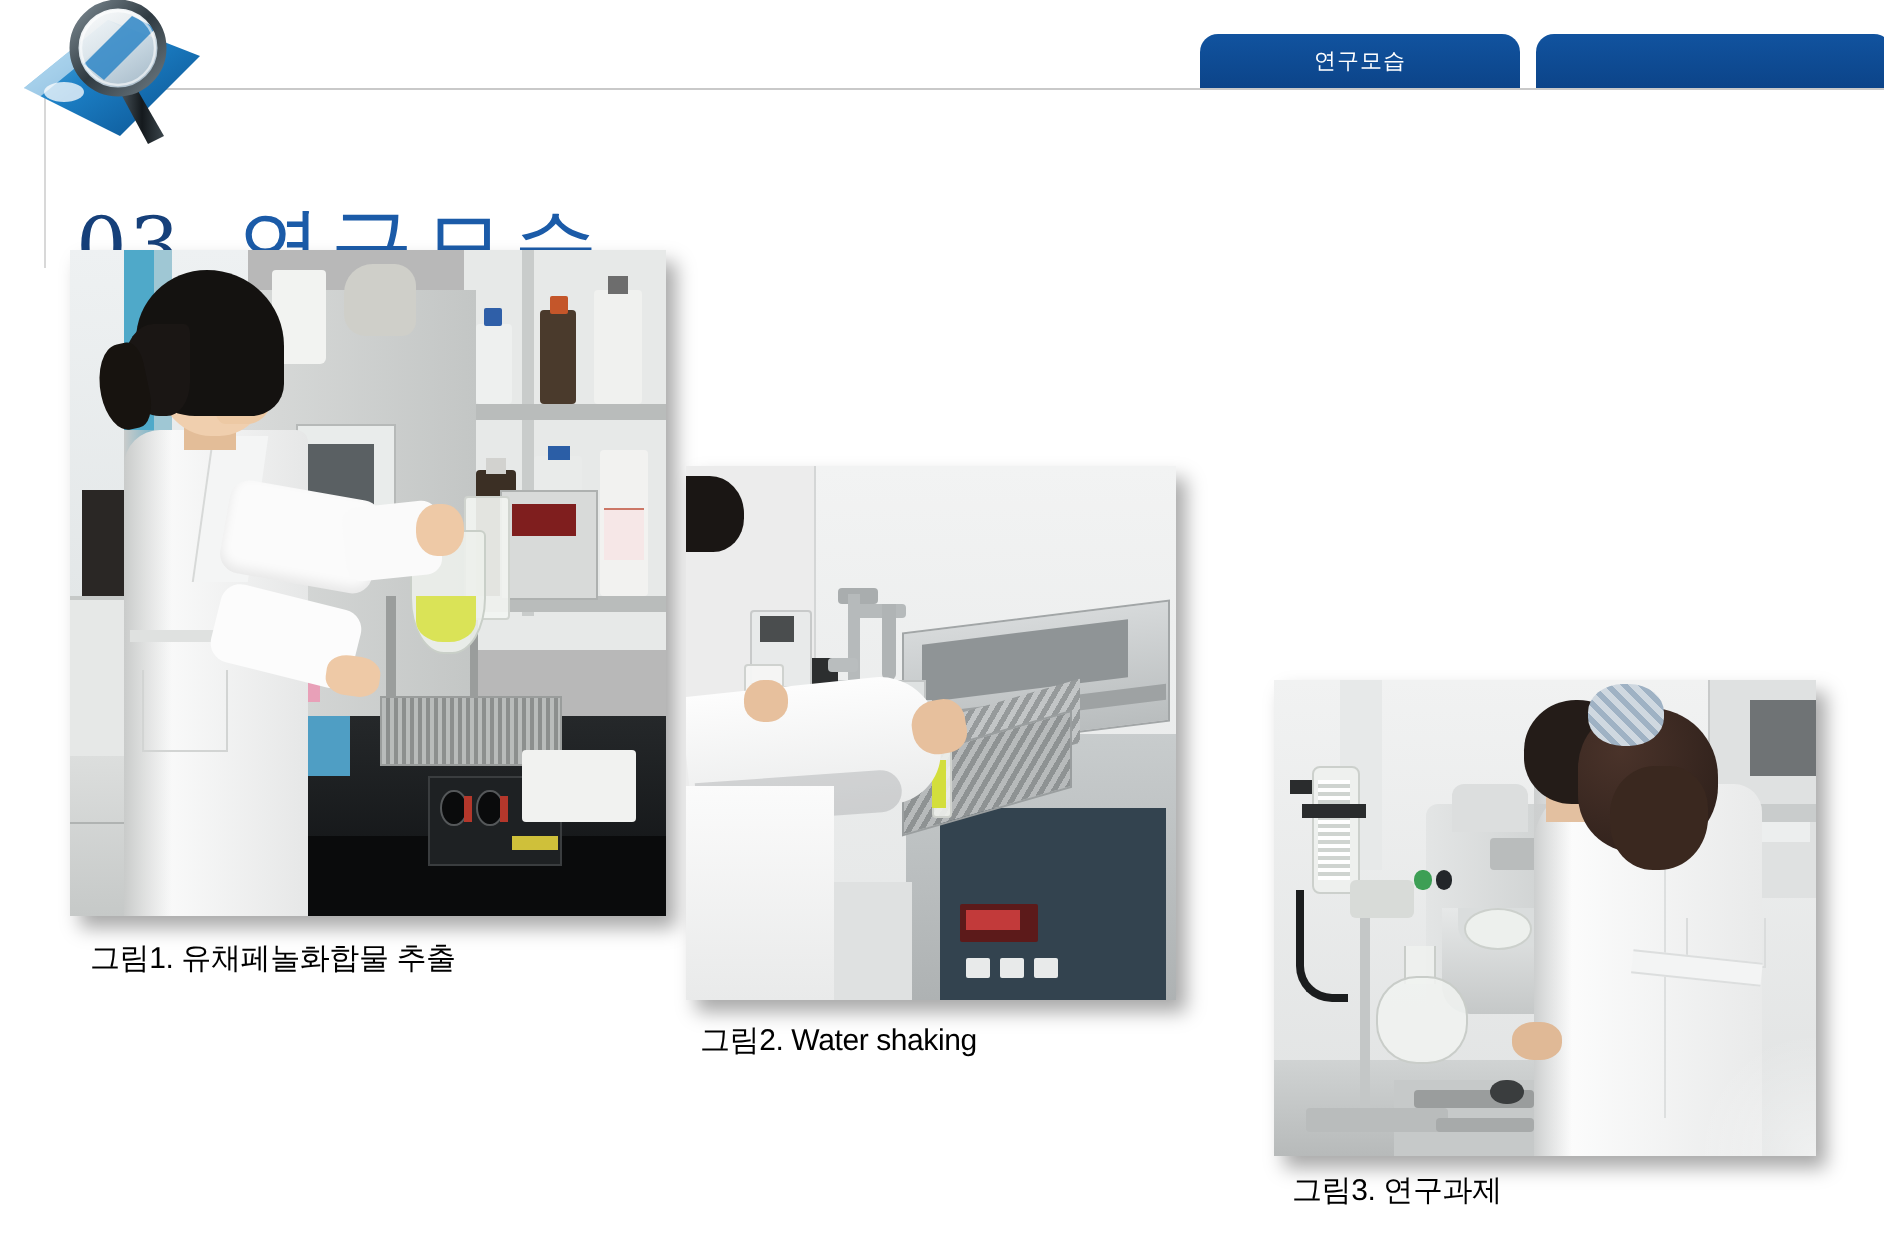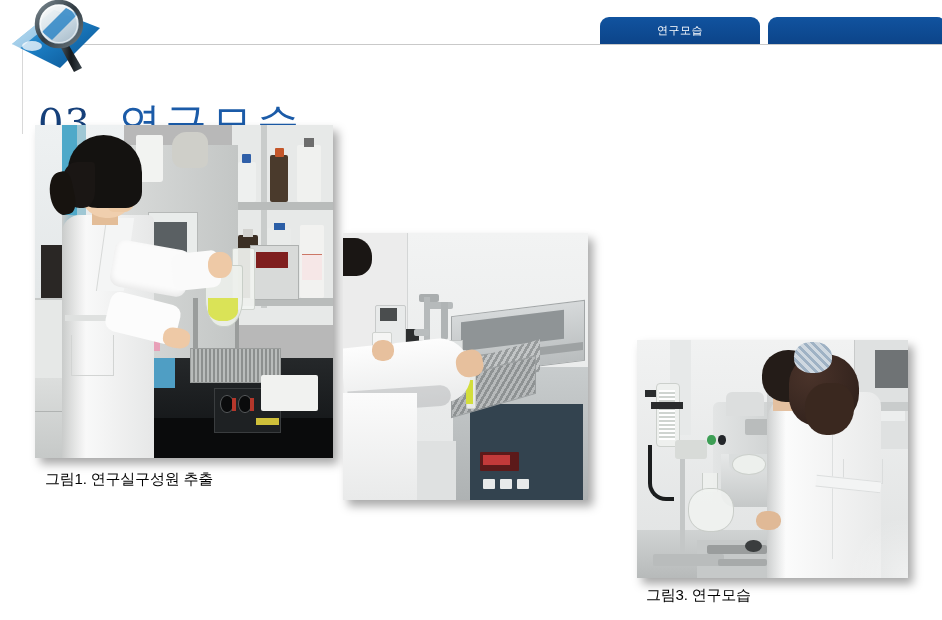--- a/index.html
+++ b/index.html
@@ -399,21 +399,21 @@
       <div class="p1-armD"></div>
       <div class="p1-hand2"></div>
       <div class="p1-neck"></div>
       <div class="p1-head"></div>
       <div class="p1-face"></div>
       <div class="p1-hair"></div>
       <div class="p1-hair2"></div>
       <div class="p1-pony"></div>
     </div>
   </div>
-  <div class="caption cap-1">그림1. 연구실구성원 추출</div>
+  <div class="caption cap-1">그림1. 유채페놀화합물 추출</div>
 
   <div class="photo photo-2">
     <div class="scene">
       <div class="p2-wall"></div>
       <div class="p2-wall2"></div>
       <div class="p2-corner"></div>
       <div class="p2-shaker-lid"></div>
       <div class="p2-lid-inner"></div>
       <div class="p2-lid-edge"></div>
       <div class="p2-body"></div>
@@ -440,20 +440,21 @@
       <div class="p2-vial"></div>
       <div class="p2-vialliq"></div>
       <div class="p2-sleeve"></div>
       <div class="p2-sleeve-sh"></div>
       <div class="p2-coatbody"></div>
       <div class="p2-hand"></div>
       <div class="p2-handL"></div>
       <div class="p2-hair"></div>
     </div>
   </div>
+  <div class="caption cap-2">그림2. Water shaking</div>
 
   <div class="photo photo-3">
     <div class="scene">
       <div class="p3-wall"></div>
       <div class="p3-wallpanel"></div>
       <div class="p3-right-unit"></div>
       <div class="p3-right-dark"></div>
       <div class="p3-right-shelf"></div>
       <div class="p3-right-lbl"></div>
       <div class="p3-bench"></div>
@@ -486,15 +487,15 @@
       <div class="p3-belt"></div>
       <div class="p3-armhand"></div>
       <div class="p3-neck"></div>
       <div class="p3-head"></div>
       <div class="p3-hair-curl"></div>
       <div class="p3-hair-curl2"></div>
       <div class="p3-scrunchie"></div>
       <div class="p3-vig"></div>
     </div>
   </div>
-  <div class="caption cap-3">그림3. 연구모습</div>
+  <div class="caption cap-3">그림3. 연구과제</div>
 
 </div>
 
 </body></html>

